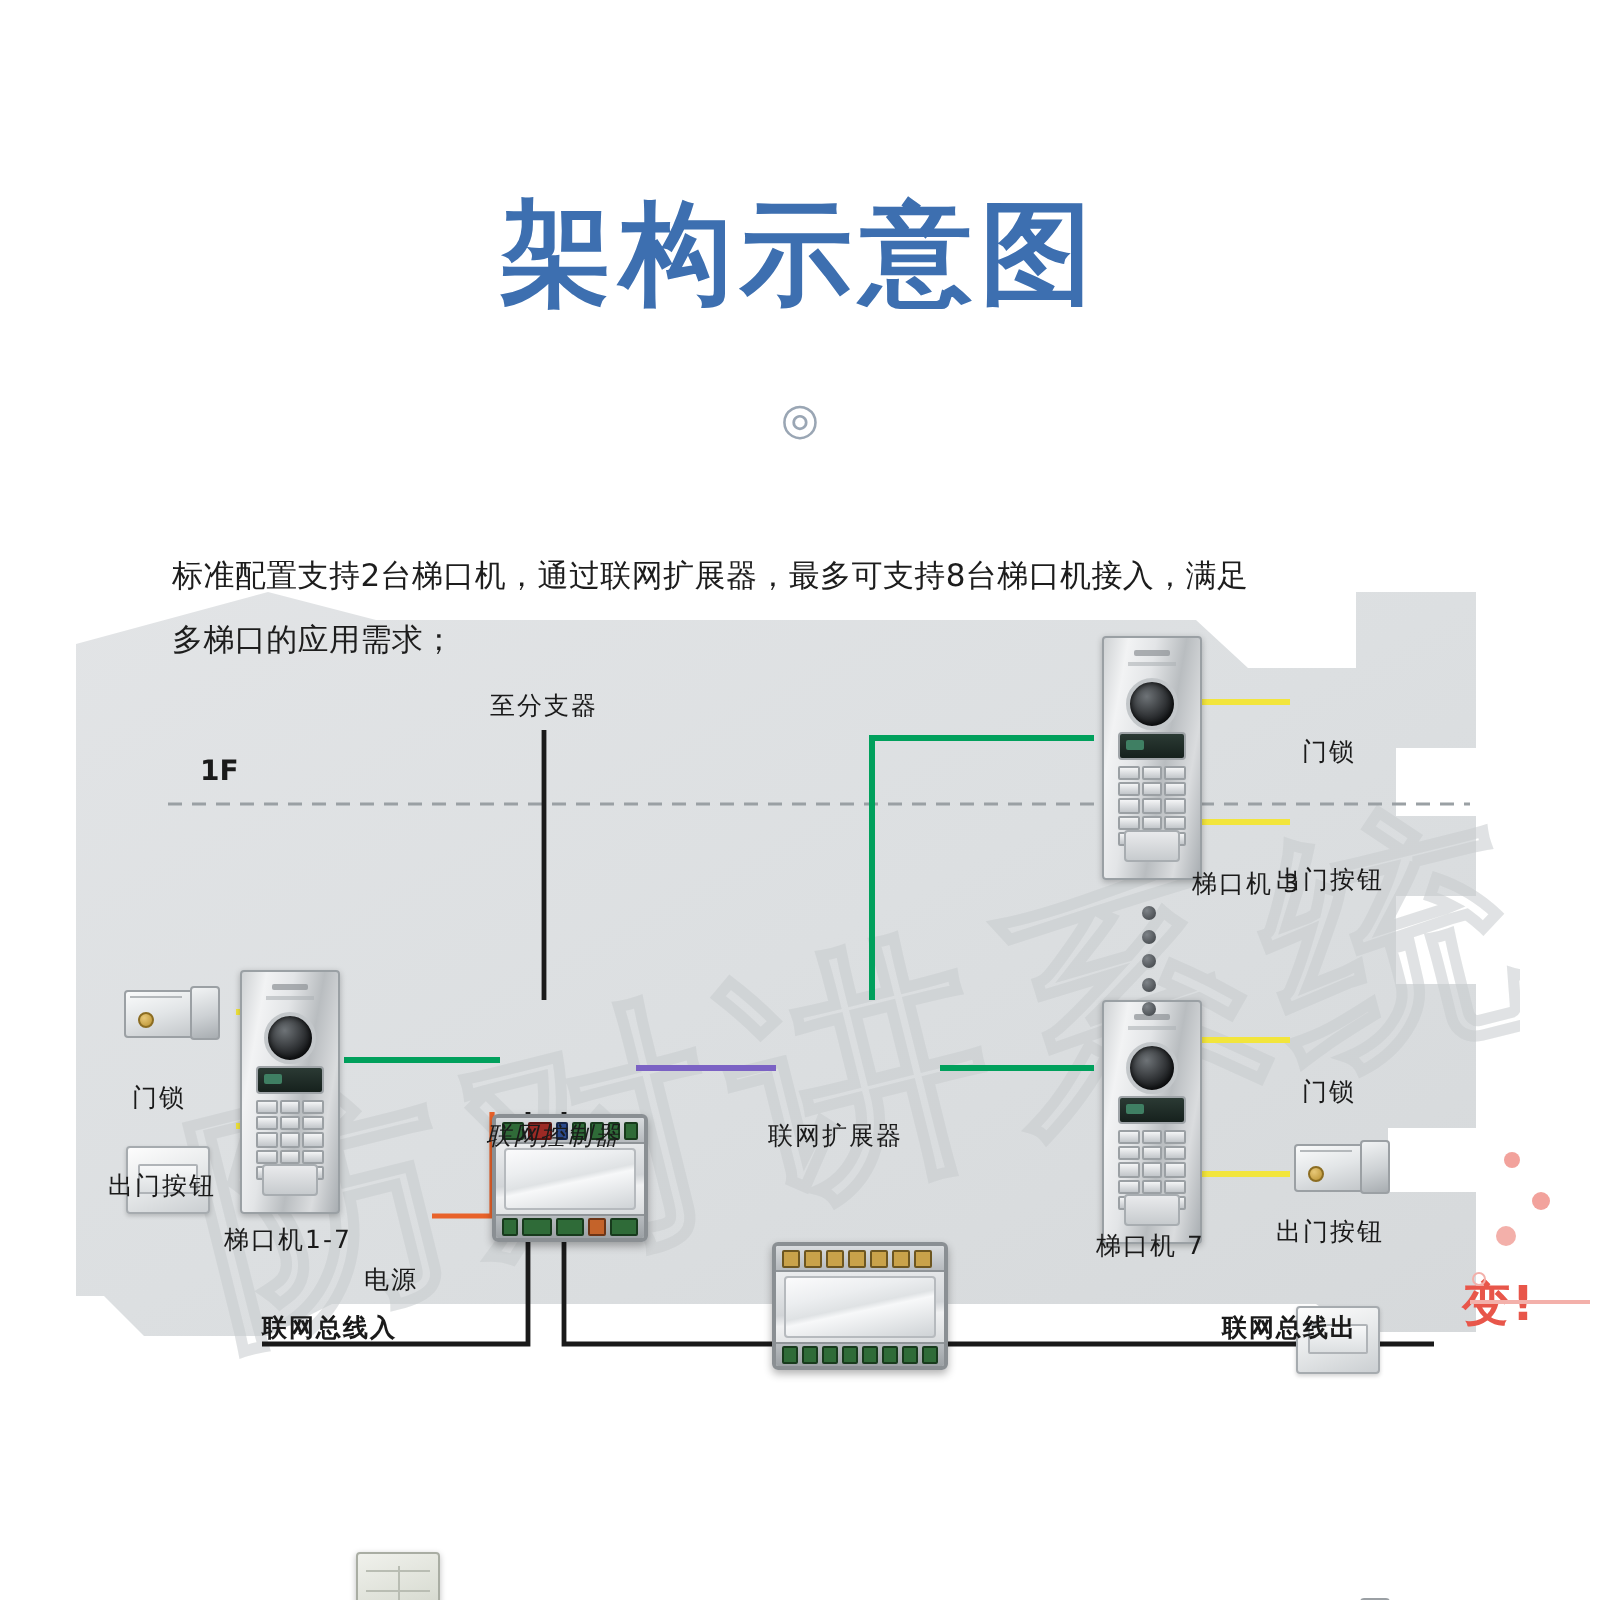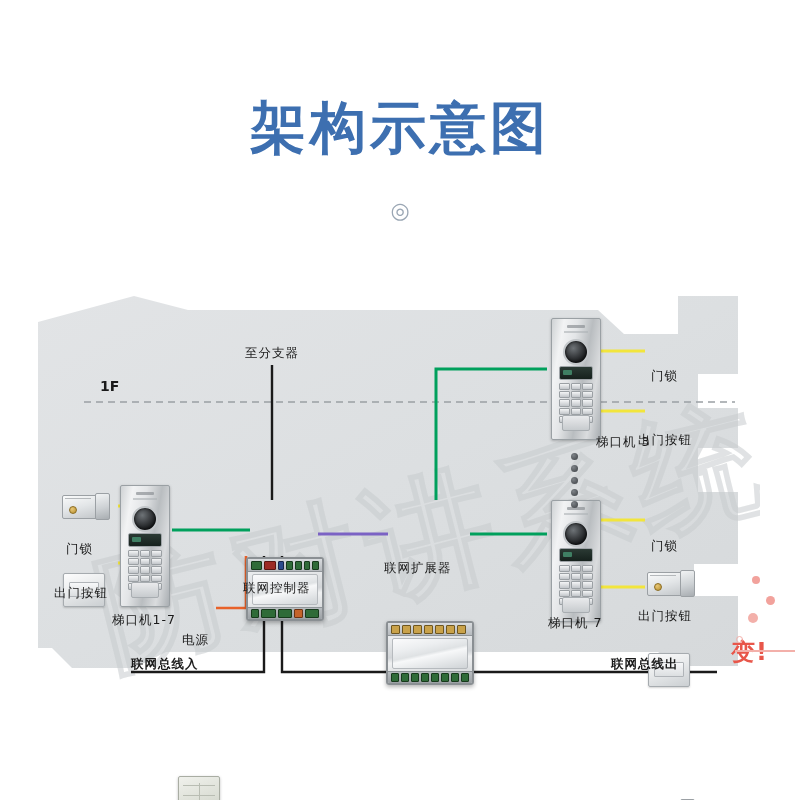--- a/index.html
+++ b/index.html
@@ -259,20 +259,24 @@
       <line x1="600" y1="587" x2="645" y2="587" stroke="#f2e53c" stroke-width="3"></line>
 
       <polyline points="216,608 246,608 246,556" fill="none" stroke="#e8622a" stroke-width="2.6"></polyline>
 
       <polyline points="264,556 264,672 131,672" fill="none" stroke="#1a1a1a" stroke-width="2.4"></polyline>
       <polyline points="282,556 282,672 717,672" fill="none" stroke="#1a1a1a" stroke-width="2.4"></polyline>
 
     </svg>
   </div>
 
+  <div class="caption">
+    <div>标准配置支持2台梯口机，通过联网扩展器，最多可支持8台梯口机接入，满足</div>
+    <div>多梯口的应用需求；</div>
+  </div>
 
   <div class="dev lock" style="left:62px;top:493px;">
     <div class="body"></div>
     <div class="bolt"></div>
     <div class="dot"></div>
     <div class="edge"></div>
   </div>
 
   <div class="dev exitbtn" style="left:63px;top:547px;">
     <div class="plate"></div>
@@ -435,21 +439,21 @@
   </div>
 
   <div class="lbl floor" style="left:100px;top:378px;">1F</div>
   <div class="lbl" style="left:245px;top:345px;">至分支器</div>
 
   <div class="lbl" style="left:66px;top:541px;">门锁</div>
   <div class="lbl" style="left:54px;top:585px;">出门按钮</div>
   <div class="lbl" style="left:112px;top:612px;">梯口机1-7</div>
   <div class="lbl" style="left:182px;top:632px;">电源</div>
 
-  <div class="lbl" style="left:243px;top:580px;">联网控制器</div>
+  <div class="lbl" style="left:243px;top:560px;font-style:italic;">联网控制器</div>
   <div class="lbl" style="left:384px;top:560px;">联网扩展器</div>
 
   <div class="lbl" style="left:548px;top:434px;margin-left:48px;">梯口机 3</div>
   <div class="lbl" style="left:651px;top:368px;">门锁</div>
   <div class="lbl" style="left:638px;top:432px;">出门按钮</div>
 
   <div class="lbl" style="left:548px;top:615px;">梯口机 7</div>
   <div class="lbl" style="left:651px;top:538px;">门锁</div>
   <div class="lbl" style="left:638px;top:608px;">出门按钮</div>
 

